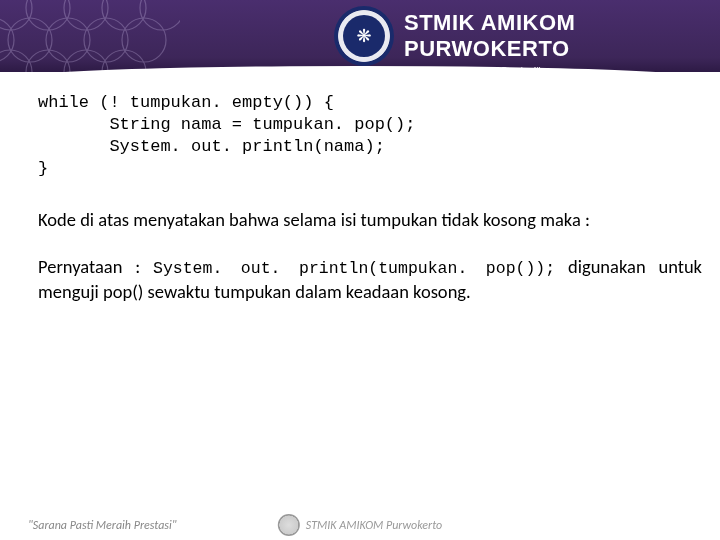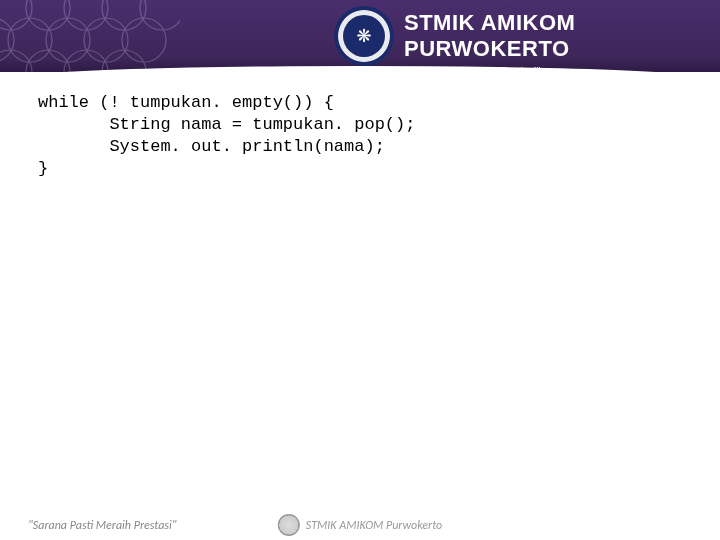--- a/index.html
+++ b/index.html
@@ -57,21 +57,23 @@
     <div class="brand-tag">"Sarana Pasti Meraih Prestasi"</div>
   </div>
 </div>
 
 <div class="content">
   <div class="code"><span>while (! tumpukan. empty()) {</span>
 <span>       String nama = tumpukan. pop();</span>
 <span>       System. out. println(nama);</span>
 <span>}</span></div>
 
+  <p class="para">Kode di atas menyatakan bahwa selama isi tumpukan tidak kosong maka :</p>
 
+  <p class="para2"><span>Pernyataan : </span><span class="mono">System. out. println(tumpukan. pop());</span><span> digunakan untuk menguji pop() sewaktu tumpukan dalam keadaan kosong.</span></p>
 </div>
 
 <div class="footer">
   <div class="foot-left">"Sarana Pasti Meraih Prestasi"</div>
   <div class="foot-mid">
     <div class="foot-logo"></div>
     <span>STMIK AMIKOM Purwokerto</span>
   </div>
 </div>
 

